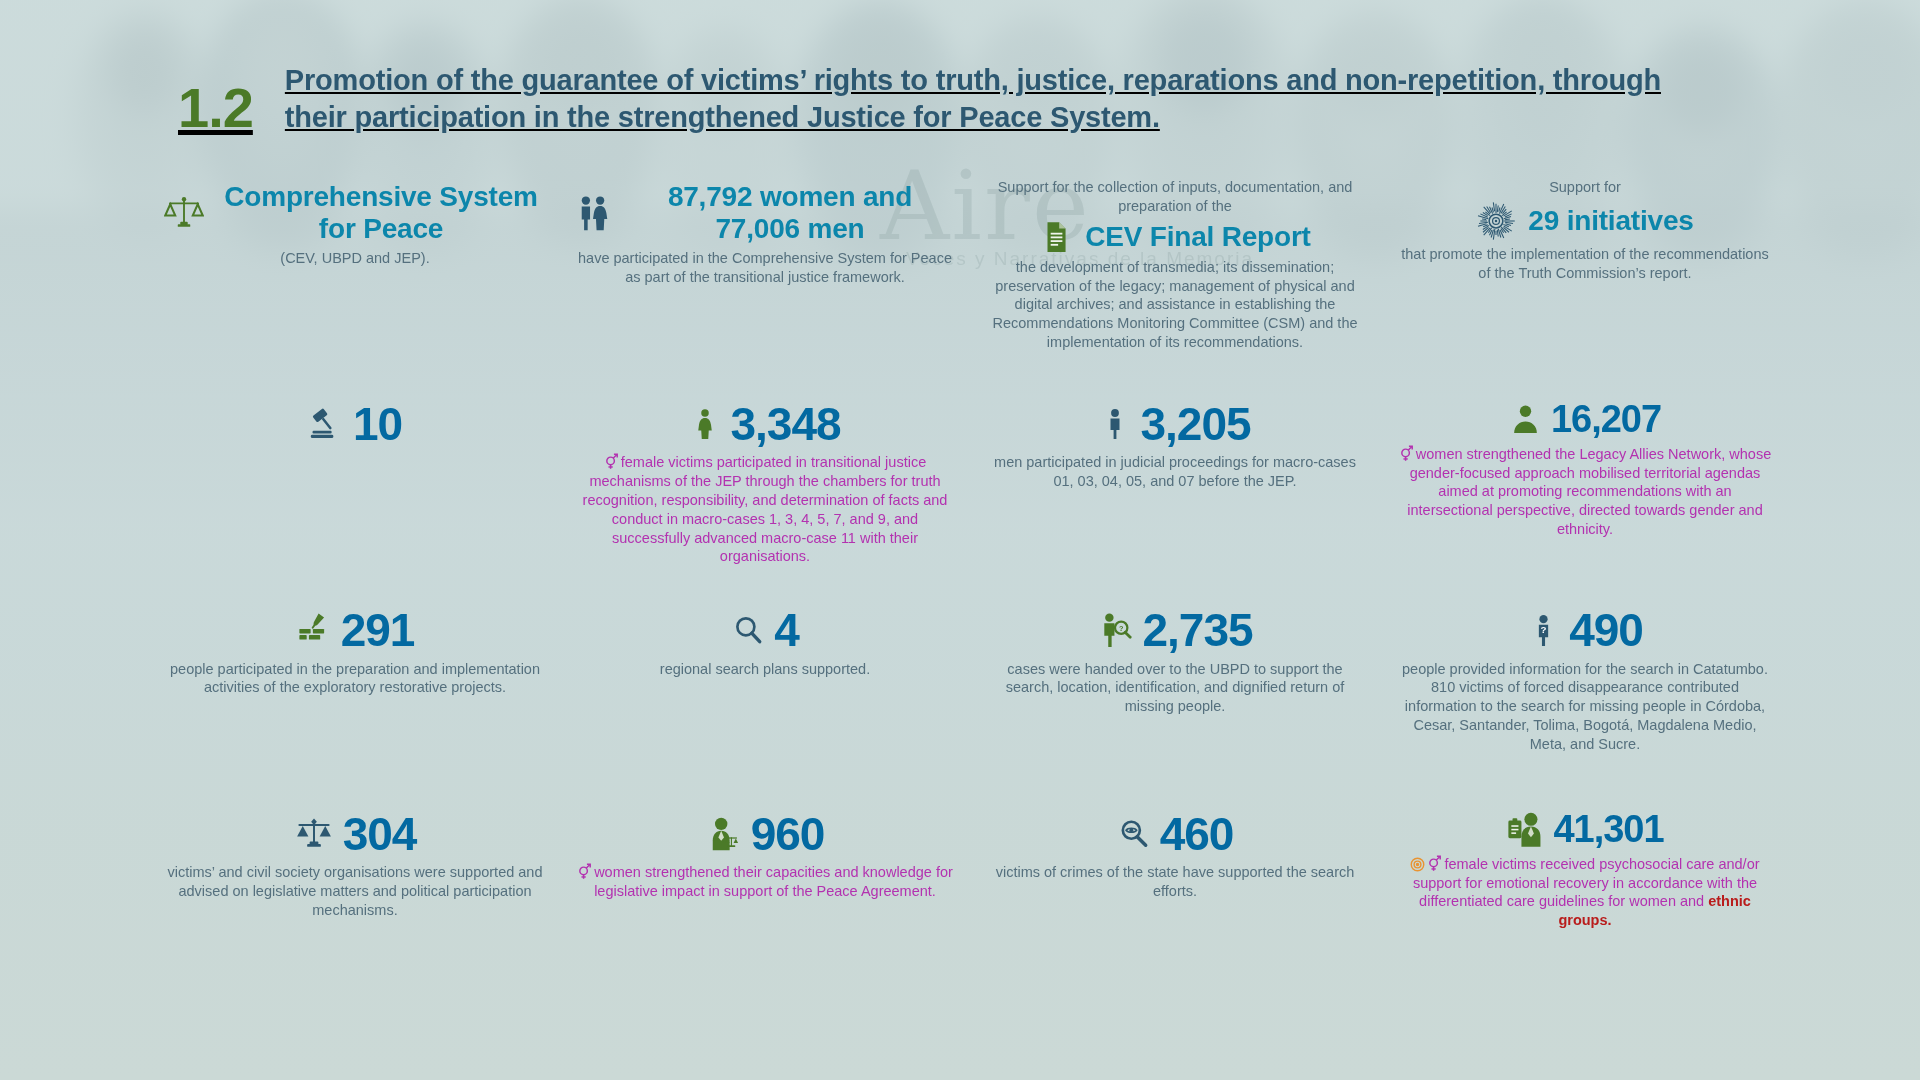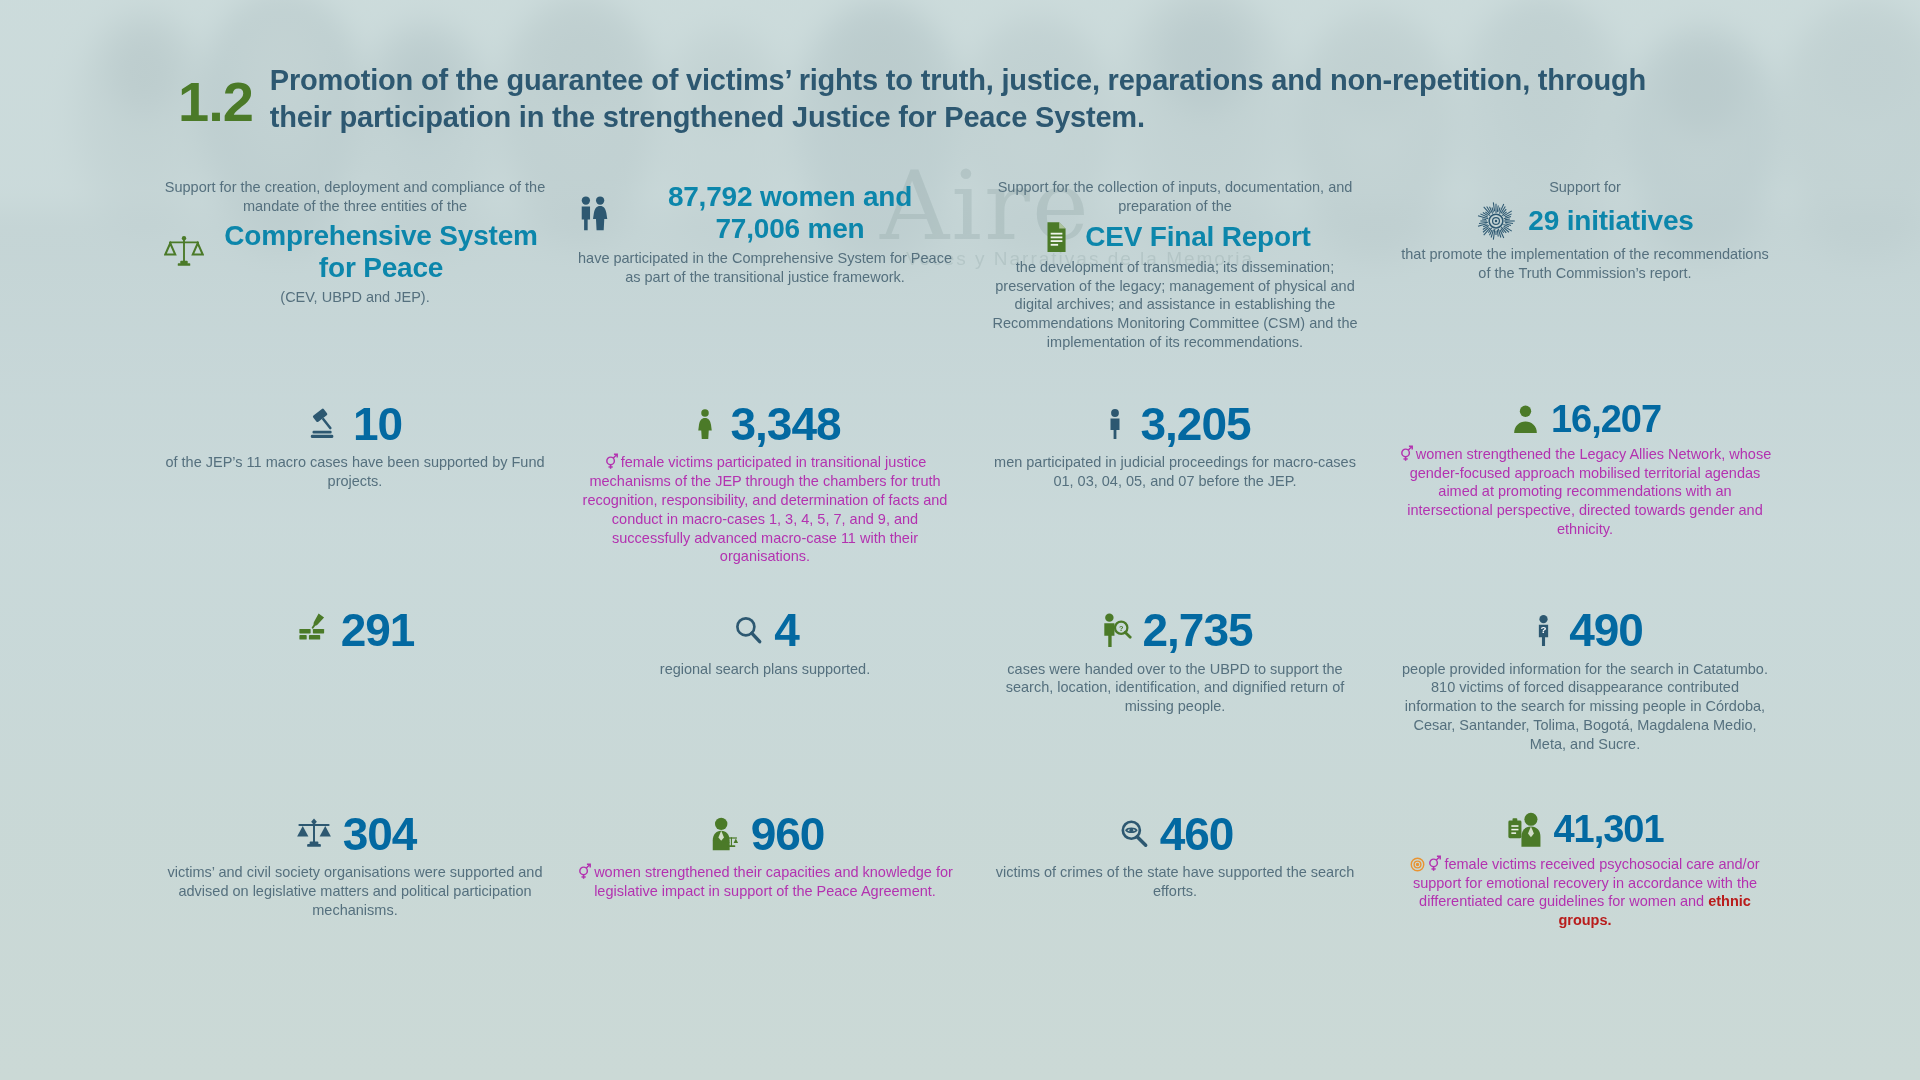--- a/index.html
+++ b/index.html
@@ -60,22 +60,23 @@
 
   
   #content { position: relative; z-index: 2; width: 1920px; height: 1080px; }
 
   
   .header {
     position: absolute;
     left: 178px; top: 62px;
     width: 1500px;
     display: flex;
-    align-items: center;
-    gap: 17px;
+    align-items: flex-end;
+    gap: 32px;
+    text-decoration: underline;
   }
   .header-number {
     font-size: 56px;
     font-weight: 700;
     color: #4b7a28;
     line-height: 1;
     letter-spacing: -1px;
     padding-top: 6px;
     white-space: nowrap;
   }
@@ -198,21 +199,20 @@
 <div id="content">
 
   <div class="header">
     <div class="header-number">1.2</div>
     <div class="header-title">Promotion of the guarantee of victims’ rights to truth, justice, reparations and non-repetition, through their participation in the strengthened Justice for Peace System.</div>
   </div>
 
   <div class="grid" id="stat-grid">
       <div class="row" style="margin-bottom: 46px;">
         <div class="cell">
-          <div class="pre-text">Support for the creation, deployment and compliance of the mandate of the three entities of the</div>
           <div class="card-inline">
                  <span class="icon">
               <svg width="40" height="40" viewBox="0 0 64 64" fill="#4b7a28">
       <rect x="30.5" y="12" width="3" height="38"></rect>
       <rect x="22" y="50" width="20" height="4" rx="1"></rect>
       <rect x="26" y="46" width="12" height="5" rx="1.5"></rect>
       <rect x="8" y="15" width="48" height="3" rx="1.5"></rect>
       <circle cx="32" cy="10" r="3.5"></circle>
       <path d="M10 18 L2 36 h16 z" fill="none" stroke="#4b7a28" stroke-width="3.2"></path>
       <path d="M54 18 L46 36 h16 z" fill="none" stroke="#4b7a28" stroke-width="3.2"></path>
@@ -322,21 +322,20 @@
       <g transform="rotate(-38 32 30)">
         <rect x="20" y="6" width="24" height="14" rx="2.5"></rect>
         <rect x="30" y="20" width="4.5" height="24" rx="1.5"></rect>
       </g>
       <rect x="8" y="44" width="34" height="5" rx="2"></rect>
       <rect x="5" y="51" width="40" height="6" rx="2.5"></rect>
               </svg>
             </span>
                  <span class="big-number ">10</span>
                </div>
-          <div class="caption"><span>of the JEP’s 11 macro cases have been supported by Fund projects.</span></div>
         </div>
         <div class="cell">
           <div class="figure-line">
                  <span class="icon">
               <svg width="32" height="32" viewBox="0 0 64 64" fill="#4b7a28">
       <circle cx="32" cy="10" r="7.5"></circle>
       <path d="M32 20c-7 0-10.5 4.5-12 13.5L18.5 45h6l1 17h13l1-17h6L44 33.5C42.5 24.5 39 20 32 20z"></path>
               </svg>
             </span>
                  <span class="big-number ">3,348</span>
@@ -390,20 +389,21 @@
       <rect x="6" y="41" width="13" height="8" rx="1.2"></rect>
       <rect x="23" y="41" width="20" height="8" rx="1.2"></rect>
       <g transform="rotate(36 38 16)">
         <path d="M32 4h12l-2 16c0 4-4 6-4 6s-4-2-4-6z"></path>
         <rect x="36.5" y="22" width="3.4" height="10" rx="1.4"></rect>
       </g>
               </svg>
             </span>
                  <span class="big-number ">291</span>
                </div>
+          <div class="caption"><span>people participated in the preparation and implementation activities of the exploratory restorative projects.</span></div>
         </div>
         <div class="cell">
           <div class="figure-line">
                  <span class="icon">
               <svg width="34" height="34" viewBox="0 0 64 64" fill="#2d5871">
       <circle cx="28" cy="26" r="16" fill="none" stroke="#2d5871" stroke-width="5"></circle>
       <line x1="39" y1="38" x2="54" y2="54" stroke="#2d5871" stroke-width="6.5" stroke-linecap="round"></line>
               </svg>
             </span>
                  <span class="big-number ">4</span>

